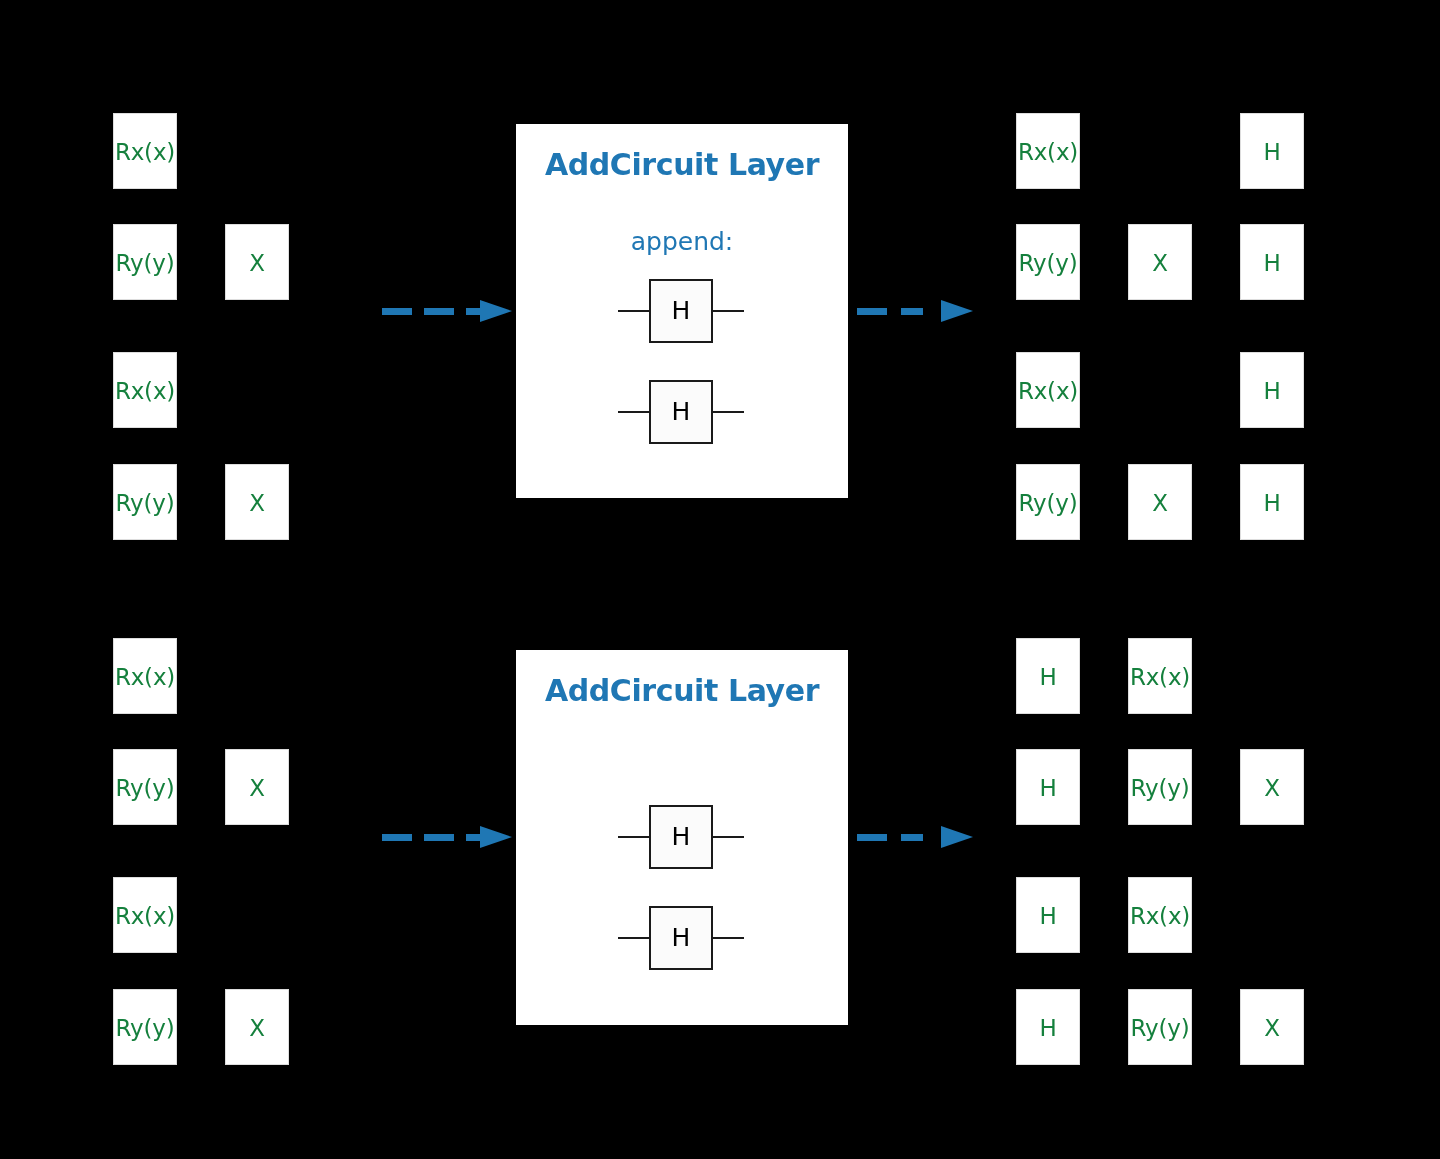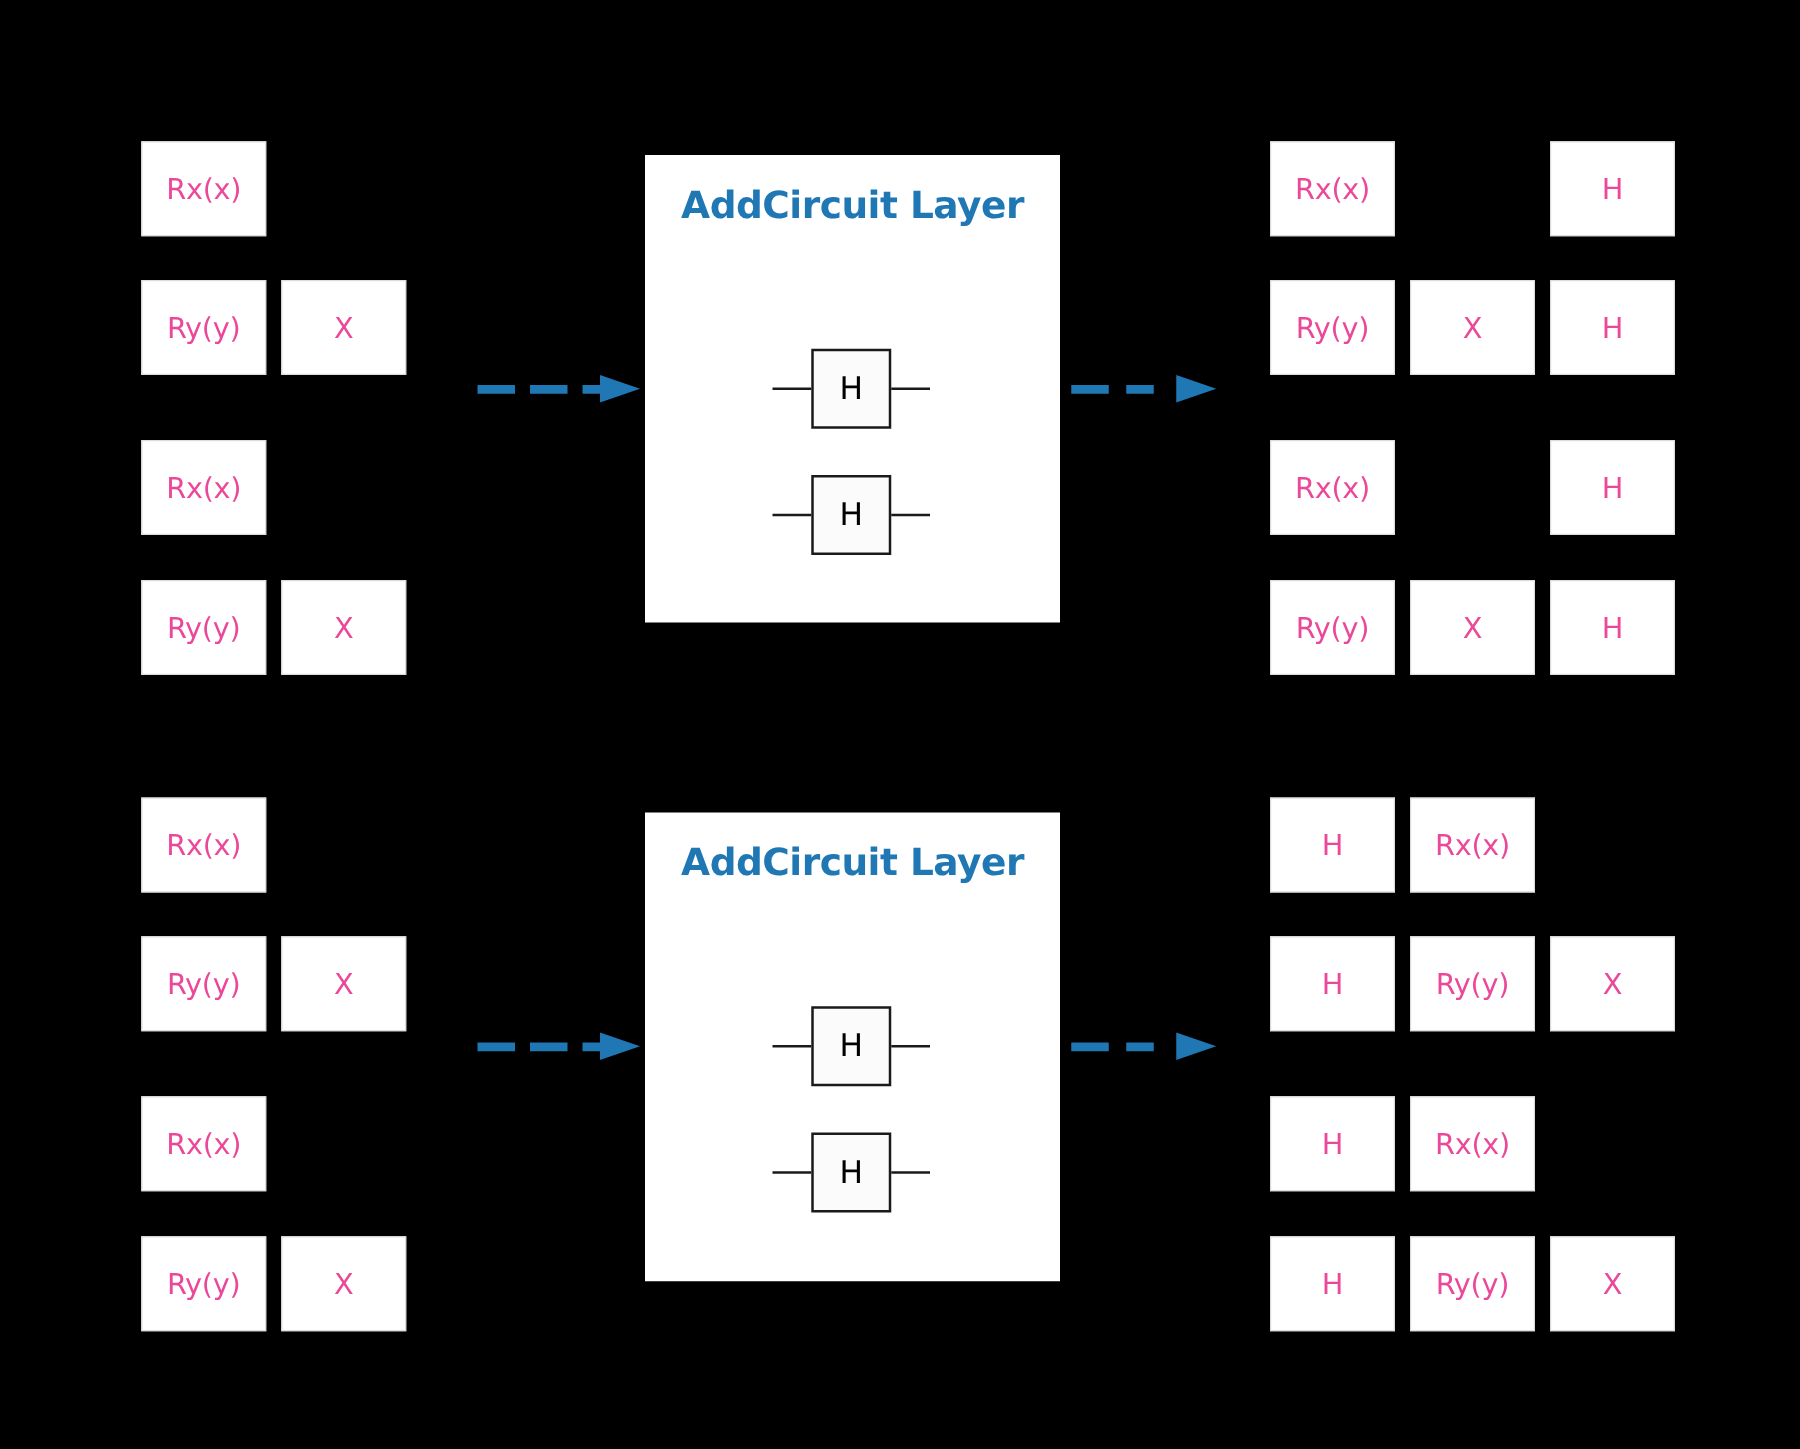--- a/index.html
+++ b/index.html
@@ -21,26 +21,26 @@
     width: 1440px;
     height: 1159px;
   }
 
   
   .circuit {
     position: absolute;
   }
   .gate {
     position: absolute;
-    width: 100px;
+    width: 64px;
     height: 76px;
     background: #ffffff;
     border: 1px solid #dddddd;
     box-sizing: border-box;
-    color: #ec4899;
+    color: #15803d;
     font-size: 23px;
     line-height: 76px;
     text-align: center;
     white-space: nowrap;
     letter-spacing: -0.2px;
   }
   .gate.empty {
     background: transparent;
     border: none;
   }
@@ -140,20 +140,21 @@
 
   <div class="arrow" style="left:382px; top:300px; width:130px;">
     <div class="dash" style="left:0px; width:30px;"></div>
     <div class="dash" style="left:42px; width:30px;"></div>
     <div class="dash" style="left:84px; width:18px;"></div>
     <div class="head" style="left:98px;"></div>
   </div>
 
   <div class="layer-panel" style="left:516px; top:124px; width:332px; height:374px;">
     <div class="layer-title" style="top:23px;">AddCircuit Layer</div>
+    <div class="layer-mode" style="top:103px;">append:</div>
 
     <div class="mini-gate-wrap" style="left:102px; top:155px; width:126px;">
       <div class="mini-wire" style="left:0px; width:34px;"></div>
       <div class="mini-wire" style="left:93px; width:33px;"></div>
       <div class="mini-gate">H</div>
     </div>
 
     <div class="mini-gate-wrap" style="left:102px; top:256px; width:126px;">
       <div class="mini-wire" style="left:0px; width:34px;"></div>
       <div class="mini-wire" style="left:93px; width:33px;"></div>

